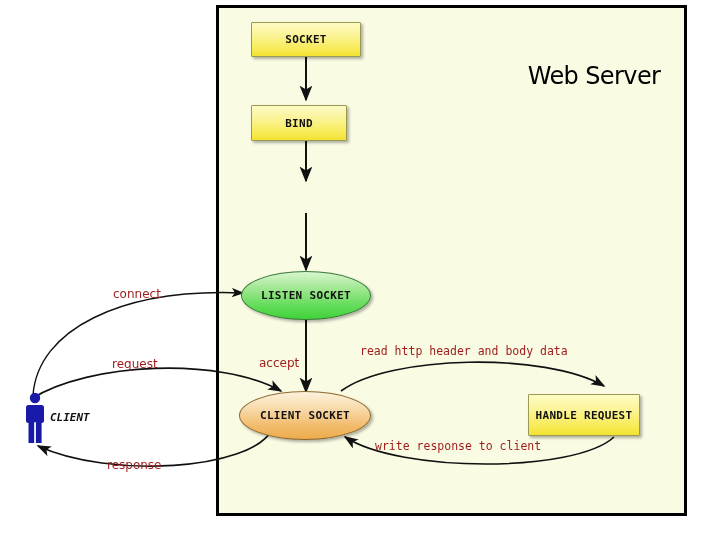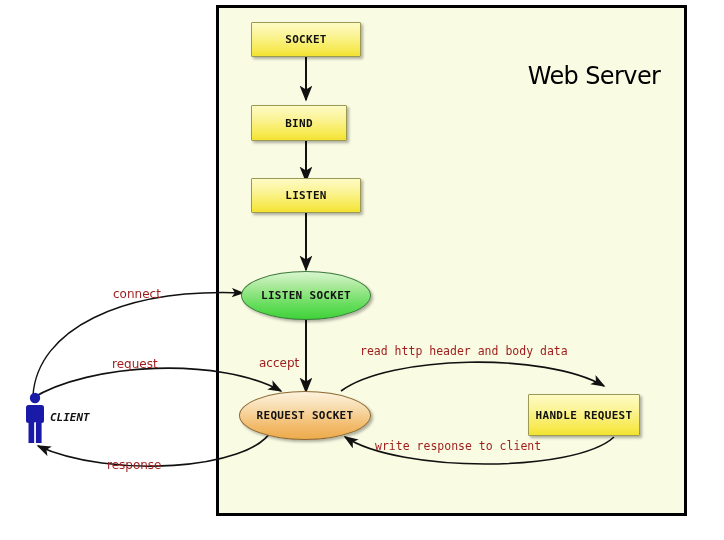--- a/index.html
+++ b/index.html
@@ -157,30 +157,27 @@
   </svg>
 
   <div class="node box" style="left:251px; top:22px; width:110px; height:35px;">
     <span>SOCKET</span>
   </div>
 
   <div class="node box" style="left:251px; top:105px; width:96px; height:36px;">
     <span>BIND</span>
   </div>
 
-  <div class="node box" style="left:251px; top:178px; width:110px; height:35px;">
-    <span>LISTEN</span>
-  </div>
 
   <div class="node ellipse green" style="left:241px; top:271px; width:130px; height:49px;">
     <span>LISTEN SOCKET</span>
   </div>
 
   <div class="node ellipse orange" style="left:239px; top:391px; width:132px; height:49px;">
-    <span>REQUEST SOCKET</span>
+    <span>CLIENT SOCKET</span>
   </div>
 
   <div class="node box" style="left:528px; top:394px; width:112px; height:42px;">
     <span>HANDLE REQUEST</span>
   </div>
 
   <div class="edge-label soft" style="left:113px; top:275px;">connect</div>
 
   <div class="edge-label soft" style="left:112px; top:345px;">request</div>
 

